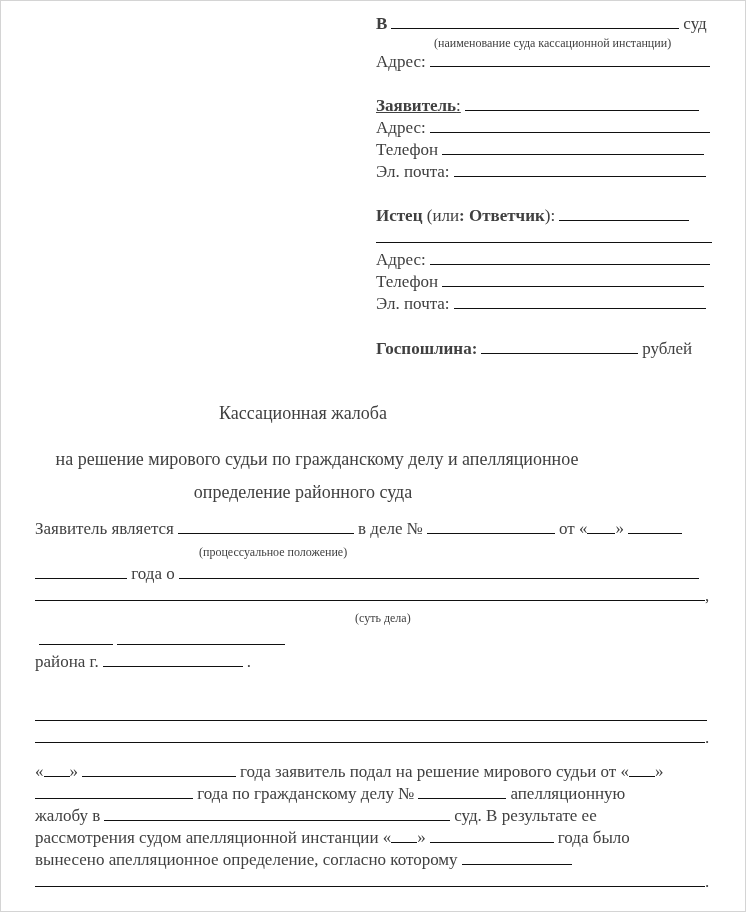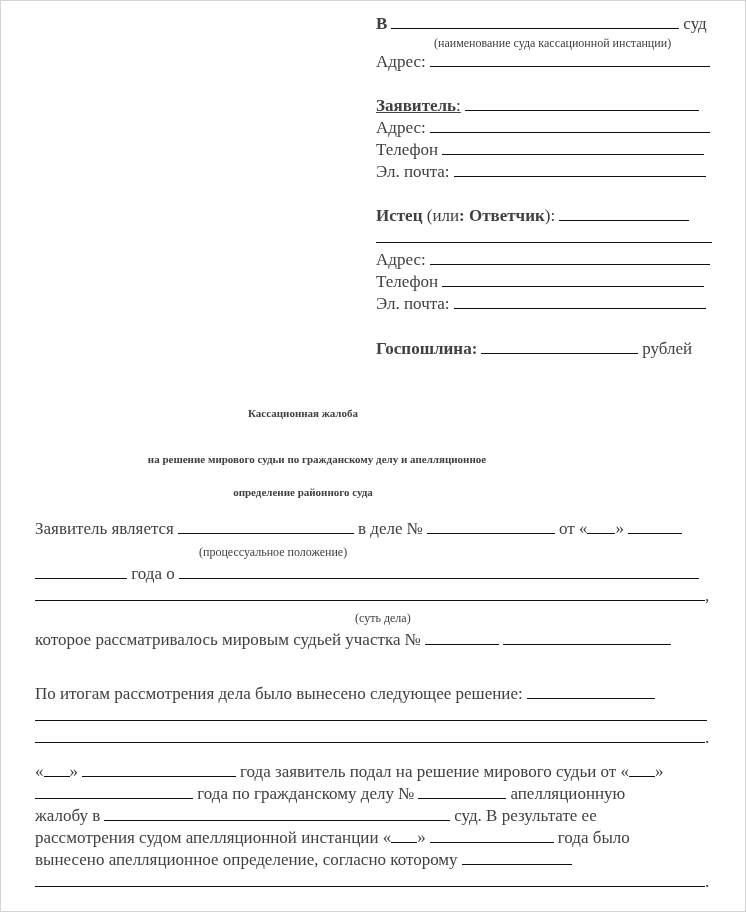--- a/index.html
+++ b/index.html
@@ -5,21 +5,21 @@
   html, body { margin: 0; padding: 0; background: #ffffff; }
   body { width: 746px; height: 912px; overflow: hidden; }
   .page {
     position: relative; width: 744px; height: 910px;
     border: 1px solid #d4d4d4; background: #fff;
     font-family: "Liberation Serif", serif; color: #404040; font-size: 17px;
   }
   .abs { position: absolute; white-space: pre; line-height: 20px; }
   .b { font-weight: bold; }
   .small { font-size: 12px; line-height: 14px; }
-  .title { position: absolute; left: 0; width: 604px; text-align: center; font-weight: bold; font-size: 11px; line-height: 20px; }
+  .title { position: absolute; left: 0; width: 604px; text-align: center; font-weight: normal; font-size: 18px; line-height: 20px; }
   .u { display: inline-block; border-bottom: 1px solid #111; height: 15px; vertical-align: baseline; margin: 0 4px; }
   .u.nm { margin: 0; }
 </style>
 </head>
 <body>
 
 <div class="page">
 
   <div class="abs" style="left:375px;top:12px;"><span class="b">В</span><span class="u" style="width:288px"></span><span>суд</span></div>
   <div class="abs small" style="left:405px;top:35px;margin-left:28px;">(наименование суда кассационной инстанции)</div>
@@ -41,23 +41,23 @@
   <div class="title" style="top:402px;">Кассационная жалоба</div>
   <div class="title" style="top:448px;padding-left:14px;">на решение мирового судьи по гражданскому делу и апелляционное</div>
   <div class="title" style="top:481px;">определение районного суда</div>
 
   <div class="abs" style="left:34px;top:517px;"><span>Заявитель является</span><span class="u" style="width:176px"></span><span>в деле №</span><span class="u" style="width:128px"></span><span>от «</span><span class="u nm" style="width:28px"></span><span>»</span><span class="u" style="width:54px"></span></div>
   <div class="abs small" style="left:198px;top:544px;">(процессуальное положение)</div>
   <div class="abs" style="left:34px;top:562px;text-align:center;"><span class="u nm" style="width:92px"></span> <span>года о</span><span class="u" style="width:520px"></span></div>
   <div class="abs" style="left:34px;top:584px;"><span class="u nm" style="width:670px"></span><span>,</span></div>
   <div class="abs small" style="left:354px;top:610px;">(суть дела)</div>
 
-  <div class="abs" style="left:34px;top:628px;"><span>которое рассматривалось мировым судьей участка №</span><span class="u" style="width:74px"></span><span class="u nm" style="width:168px"></span></div>
+  <div class="abs" style="left:34px;top:628px;"><span class="u" style="width:74px"></span><span class="u nm" style="width:168px"></span></div>
+  <div class="abs" style="left:34px;top:650px;"><span>района г.</span><span class="u" style="width:140px"></span><span>.</span></div>
 
-  <div class="abs" style="left:34px;top:682px;"><span>По итогам рассмотрения дела было вынесено следующее решение:</span><span class="u" style="width:128px"></span></div>
   <div class="abs" style="left:34px;top:704px;"><span class="u nm" style="width:672px"></span></div>
   <div class="abs" style="left:34px;top:726px;"><span class="u nm" style="width:670px"></span><span>.</span></div>
 
   <div class="abs" style="left:34px;top:760px;"><span>«</span><span class="u nm" style="width:26px"></span><span>»</span><span class="u" style="width:154px"></span><span>года заявитель подал на решение мирового судьи от «</span><span class="u nm" style="width:26px"></span><span>»</span></div>
   <div class="abs" style="left:34px;top:782px;"><span class="u nm" style="width:158px"></span> <span>года по гражданскому делу №</span><span class="u" style="width:88px"></span><span>апелляционную</span></div>
   <div class="abs" style="left:34px;top:804px;"><span>жалобу в</span><span class="u" style="width:346px"></span><span>суд. В результате ее</span></div>
   <div class="abs" style="left:34px;top:826px;"><span>рассмотрения судом апелляционной инстанции «</span><span class="u nm" style="width:26px"></span><span>»</span><span class="u" style="width:124px"></span><span>года было</span></div>
   <div class="abs" style="left:34px;top:848px;"><span>вынесено апелляционное определение, согласно которому</span><span class="u" style="width:110px"></span></div>
   <div class="abs" style="left:34px;top:870px;"><span class="u nm" style="width:670px"></span><span>.</span></div>
 

